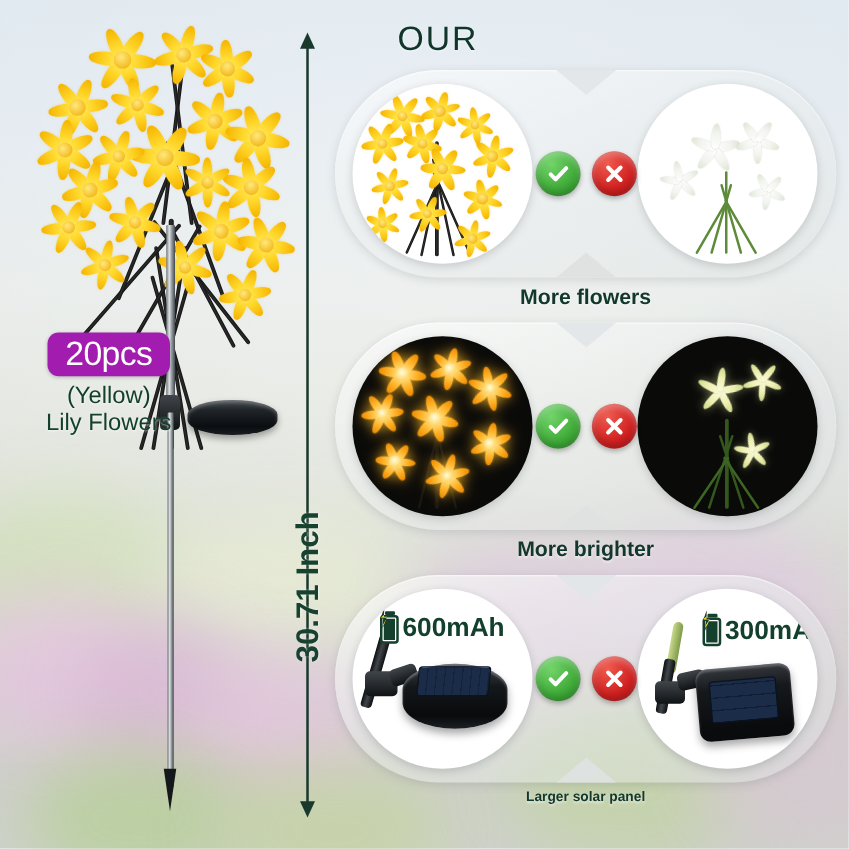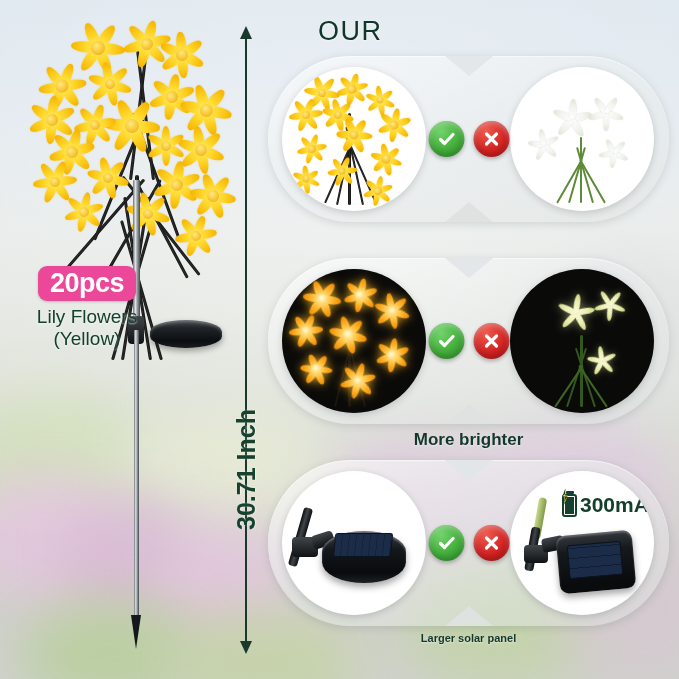--- a/index.html
+++ b/index.html
@@ -96,24 +96,24 @@
   .solar-head {
     position:absolute;
     background: linear-gradient(180deg,#4a4f53 0%, #20252a 28%, #0b0e10 75%, #191d20 100%);
     border-radius:50%/42%;
     box-shadow: 0 3px 6px rgba(0,0,0,.35), inset 0 2px 3px rgba(255,255,255,.25);
   }
 
   
   .badge-20 {
     position:absolute;
-    background:#ec4899;
+    background:#a21caf;
     color:#ffffff;
     border-radius:9px;
-    font-weight:700;
+    font-weight:400;
     display:flex; align-items:center; justify-content:center;
     letter-spacing:-.5px;
     box-shadow:0 1px 3px rgba(0,0,0,.18);
   }
   .badge-sub {
     position:absolute;
     color:#13402c;
     text-align:center;
     font-weight:400;
     line-height:1.18;
@@ -495,22 +495,22 @@
     <div class="pole" style="left:133px;top:180px;width:7px;height:150px;"></div>
     <div class="solar-head" style="left:150px;top:320px;width:72px;height:28px;"></div>
     <div class="sp-clamp" style="left:128px;top:316px;width:16px;height:28px;"></div>
     <div class="pole" style="left:134px;top:330px;width:5px;height:300px;"></div>
     <div class="pole-tip" style="left:131px;top:615px;"></div>
 
     <div class="badge-20" style="left:38px;top:266px;width:98px;height:35px;font-size:27px;">
       <span>20pcs</span>
     </div>
     <div class="badge-sub" style="left:14px;top:306px;width:146px;font-size:19px;">
+      <div>(Yellow)</div>
       <div>Lily Flowers</div>
-      <div>(Yellow)</div>
     </div>
   </div>
 
   <div class="meas-arrow-up" style="left:240px;top:26px;"></div>
   <div class="meas-line" style="left:245.2px;top:32px;height:614px;"></div>
   <div class="meas-arrow-dn" style="left:240px;top:641px;"></div>
   <div class="meas-label" style="left:232px;top:530px;font-size:25px;">30.71 Inch</div>
 
   <div class="col-head" style="left:318px;top:16px;font-size:27px;">OUR</div>
 
@@ -676,20 +676,21 @@
             <path d="M4 10.5 L8 14.5 L16.5 5.5" stroke="#fff" stroke-width="3.2" fill="none" stroke-linecap="round" stroke-linejoin="round"></path>
           </svg>
       </div>
       <div class="mark no">
         <svg width="18" height="18" viewBox="0 0 18 18">
             <path d="M4 4 L14 14 M14 4 L4 14" stroke="#fff" stroke-width="3.2" stroke-linecap="round"></path>
           </svg>
       </div>
     </div>
   </div>
+  <div class="caption" style="top:228px;left:268px;width:401px;font-size:17px;">More flowers</div>
 
   <div class="panel" style="left:268px;top:258px;width:401px;height:166px;">
     <div class="notch-top"></div>
     <div class="notch-bot"></div>
 
     <div class="circle dark" style="left:14px;top:11px;width:144px;height:144px;">
       <div class="stem" style="left:66px;top:50px;width:3px;height:88px;background:#1a1610;"></div>
       <div class="stem" style="left:52px;top:62px;width:2.4px;height:76px;background:#1a1610;transform:rotate(14deg);"></div>
       <div class="stem" style="left:82px;top:62px;width:2.4px;height:76px;background:#1a1610;transform:rotate(-14deg);"></div>
       <div class="flower gflower glow" style="--s:36px;--r:8deg;left:40px;top:30px;">
@@ -813,20 +814,27 @@
   <div class="panel" style="left:268px;top:460px;width:401px;height:166px;">
     <div class="notch-top"></div>
     <div class="notch-bot"></div>
 
     <div class="circle" style="left:14px;top:11px;width:144px;height:144px;">
       <div class="sp-tube" style="left:14px;top:36px;width:9px;height:60px;transform:rotate(16deg);"></div>
       <div class="sp-clamp" style="left:10px;top:66px;width:26px;height:20px;"></div>
       <div class="sp-clamp" style="left:30px;top:62px;width:22px;height:14px;transform:rotate(-18deg);"></div>
       <div class="sp-round" style="left:40px;top:60px;width:84px;height:52px;"></div>
       <div class="sp-cell" style="left:52px;top:62px;width:58px;height:24px;border-radius:3px;transform:skewX(-6deg);"></div>
+      <div class="batt-label" style="left:22px;top:20px;font-size:21px;">
+        <span class="batt-icon">
+            <i></i>
+            <span class="bolt">⚡</span>
+          </span>
+        <span>600mAh</span>
+      </div>
     </div>
 
     <div class="circle" style="left:242px;top:11px;width:144px;height:144px;">
       <div class="gstem" style="left:22px;top:26px;width:8px;height:42px;background:linear-gradient(90deg,#c9d98e,#7e9a47);border-radius:4px;transform:rotate(10deg);"></div>
       <div class="sp-tube" style="left:18px;top:56px;width:9px;height:44px;transform:rotate(10deg);"></div>
       <div class="sp-clamp" style="left:14px;top:74px;width:24px;height:18px;"></div>
       <div class="sp-clamp" style="left:32px;top:66px;width:22px;height:14px;transform:rotate(-12deg);"></div>
       <div class="sp-square" style="left:48px;top:62px;width:76px;height:58px;transform:rotate(-5deg);"></div>
       <div class="sp-cell" style="left:58px;top:72px;width:54px;height:34px;border-radius:3px;transform:rotate(-5deg);background:repeating-linear-gradient(0deg,#1b2c48 0 9px,#111d33 9px 10px);"></div>
       <div class="batt-label" style="left:52px;top:22px;font-size:21px;">

